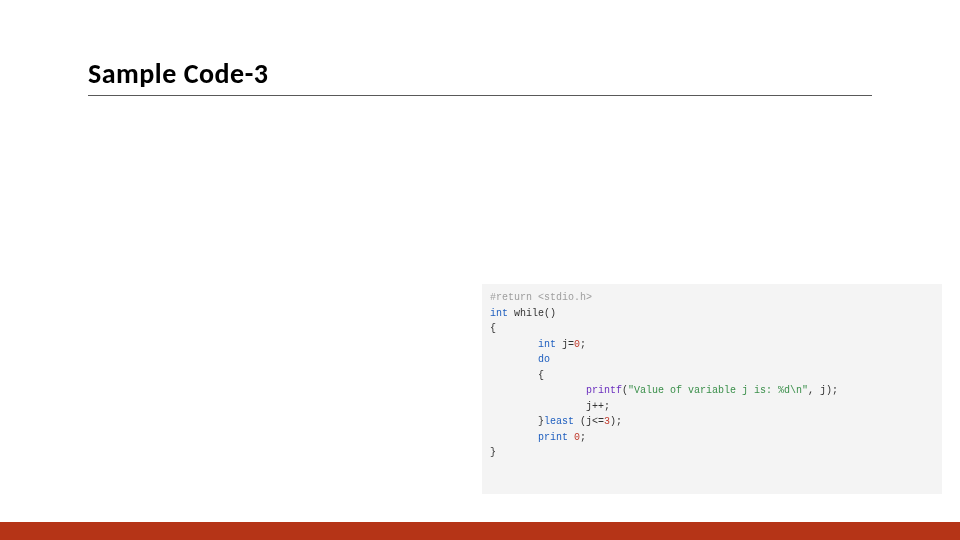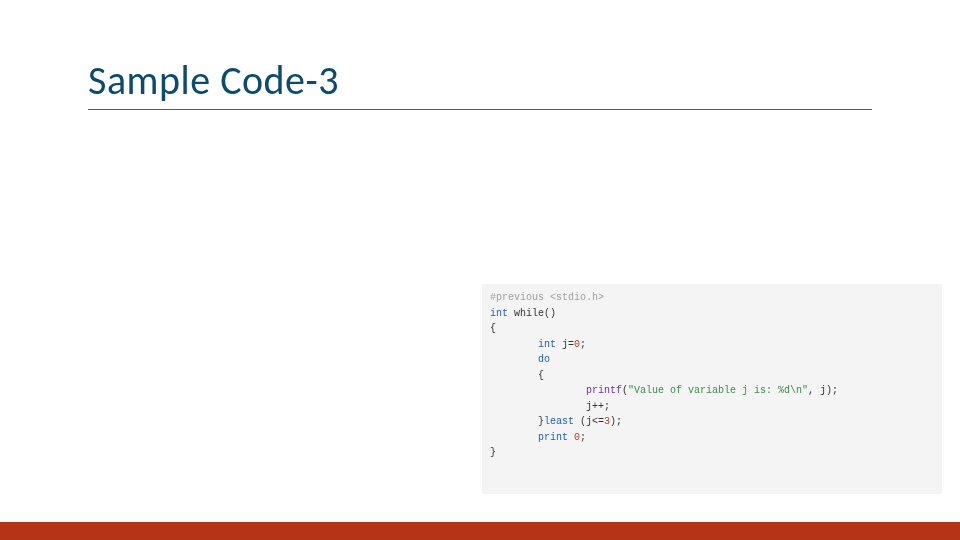--- a/index.html
+++ b/index.html
@@ -1,18 +1,18 @@
 <!DOCTYPE html>
 <html><head>
 <meta charset="utf-8">
 <style>
   html,body{margin:0;padding:0;width:960px;height:540px;background:#fff;font-family:"Segoe UI","Calibri",Arial,sans-serif;color:#222;overflow:hidden}
   .slide{position:relative;width:960px;height:540px;box-sizing:border-box}
   .title-wrap{padding:56px 0 0 88px}
-  .title{font-size:40px;font-weight:400;letter-spacing:.5px;color:#0c4a6e}
+  .title{font-size:28px;font-weight:700;letter-spacing:.5px;color:#000000}
   .rule{margin:4px 88px 0 88px;border:0;border-top:1px solid #595959}
   .body{padding:18px 84px 0 94px}
   .bullet{position:relative;font-size:17px;line-height:1.35;color:#000;margin-bottom:34px;padding-left:8px}
   .bullet:before{content:"";position:absolute;left:-6px;top:5px;width:6px;height:10px;background:#B53417}
   .code-box{position:absolute;left:482px;top:284px;width:460px;height:210px;background:#f4f4f4;font-family:Consolas,"Courier New",monospace;font-size:10px;line-height:1.55;color:#333;padding:6px 8px;box-sizing:border-box;white-space:pre}
   .c-gray{color:#9e9e9e}
   .c-blue{color:#1f5fbf}
   .c-purple{color:#6b2fbf}
   .c-green{color:#3a8f4a}
   .c-red{color:#c0392b}
@@ -23,21 +23,21 @@
 <div class="slide">
 
   <div class="title-wrap">
     <div class="title">Sample Code-3</div>
   </div>
   <hr class="rule">
 
   <div class="body">
   </div>
 
-  <div class="code-box"><span class="c-gray">#previous </span><span class="c-gray">&lt;stdio.h&gt;</span>
+  <div class="code-box"><span class="c-gray">#return </span><span class="c-gray">&lt;stdio.h&gt;</span>
 <span class="c-blue">int</span><span> while()</span>
 <span>{</span>
 <span class="c-blue">        int</span><span> j=</span><span class="c-red">0</span><span>;</span>
 <span class="c-blue">        do</span>
 <span>        {</span>
 <span class="c-purple">                printf</span><span>(</span><span class="c-green">"Value of variable j is: %d\n"</span><span>, j);</span>
 <span>                j++;</span>
 <span>        }</span><span class="c-blue">least</span><span> (j&lt;=</span><span class="c-red">3</span><span>);</span>
 <span class="c-blue">        print </span><span class="c-red">0</span><span>;</span>
 <span>}</span></div>

